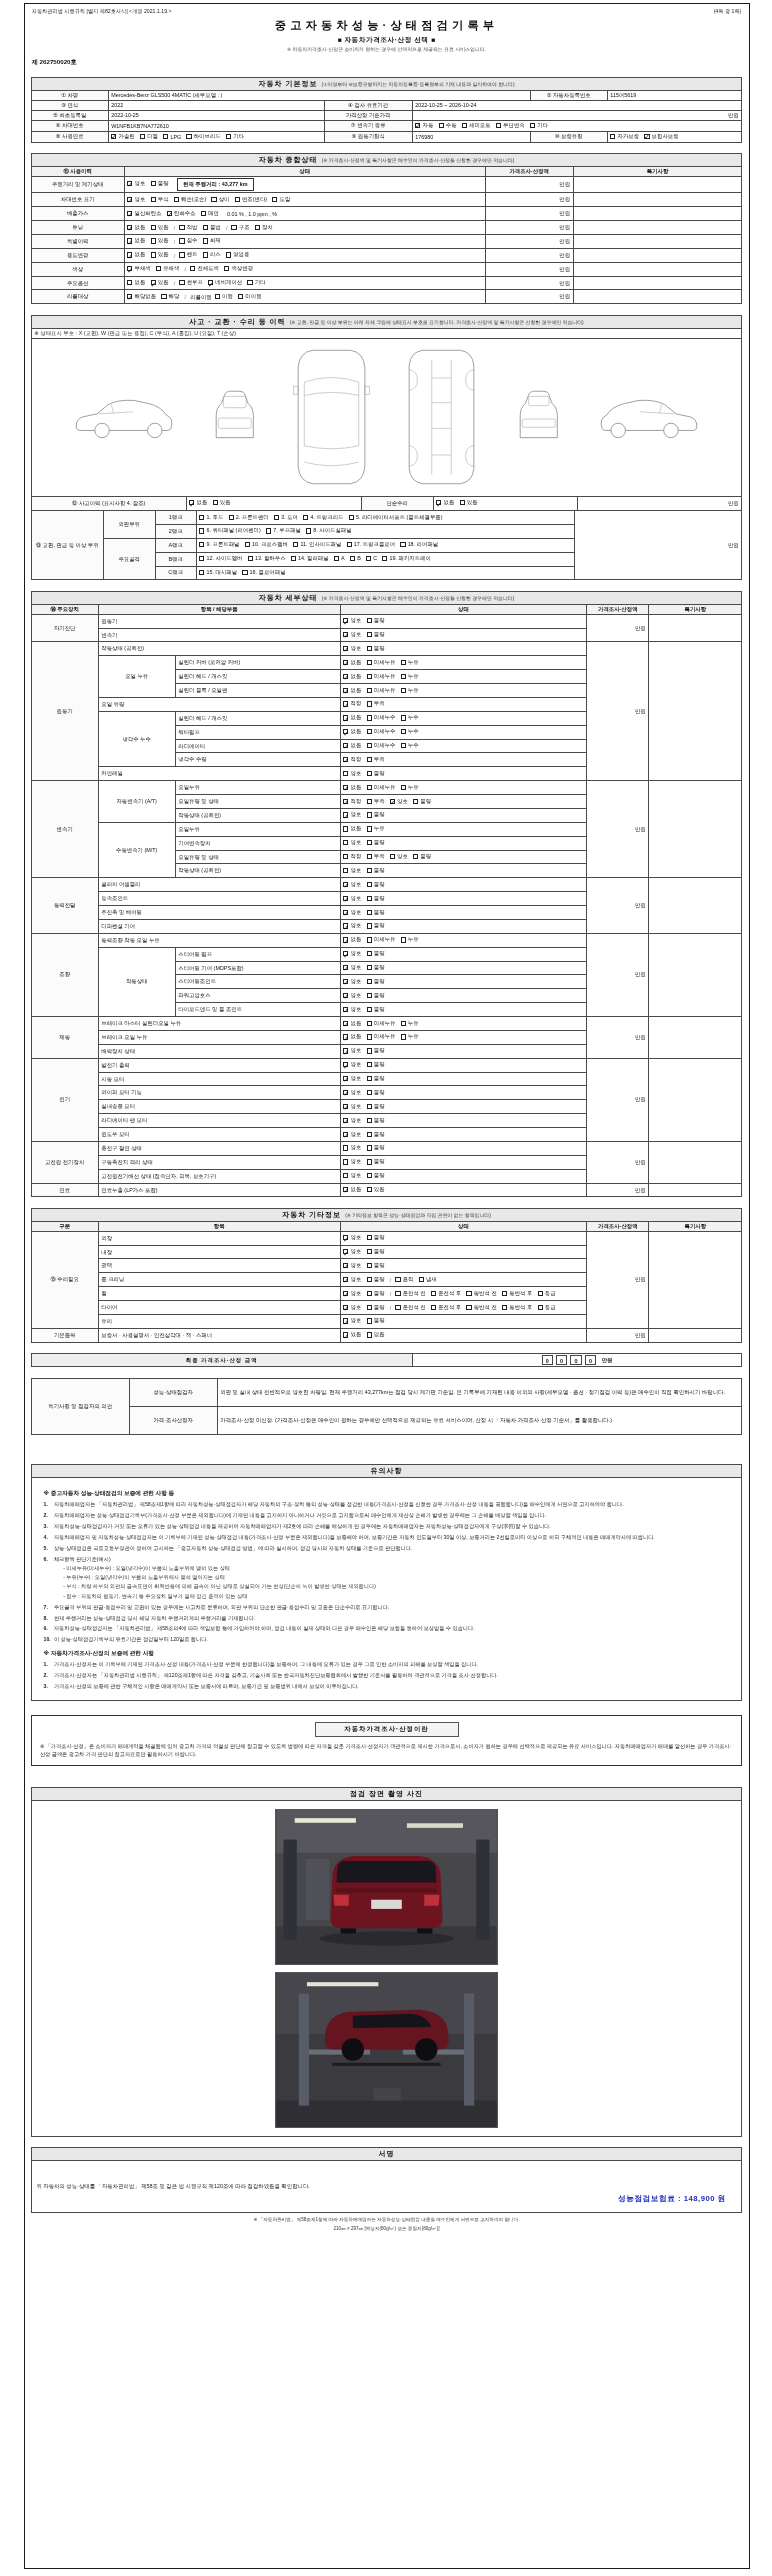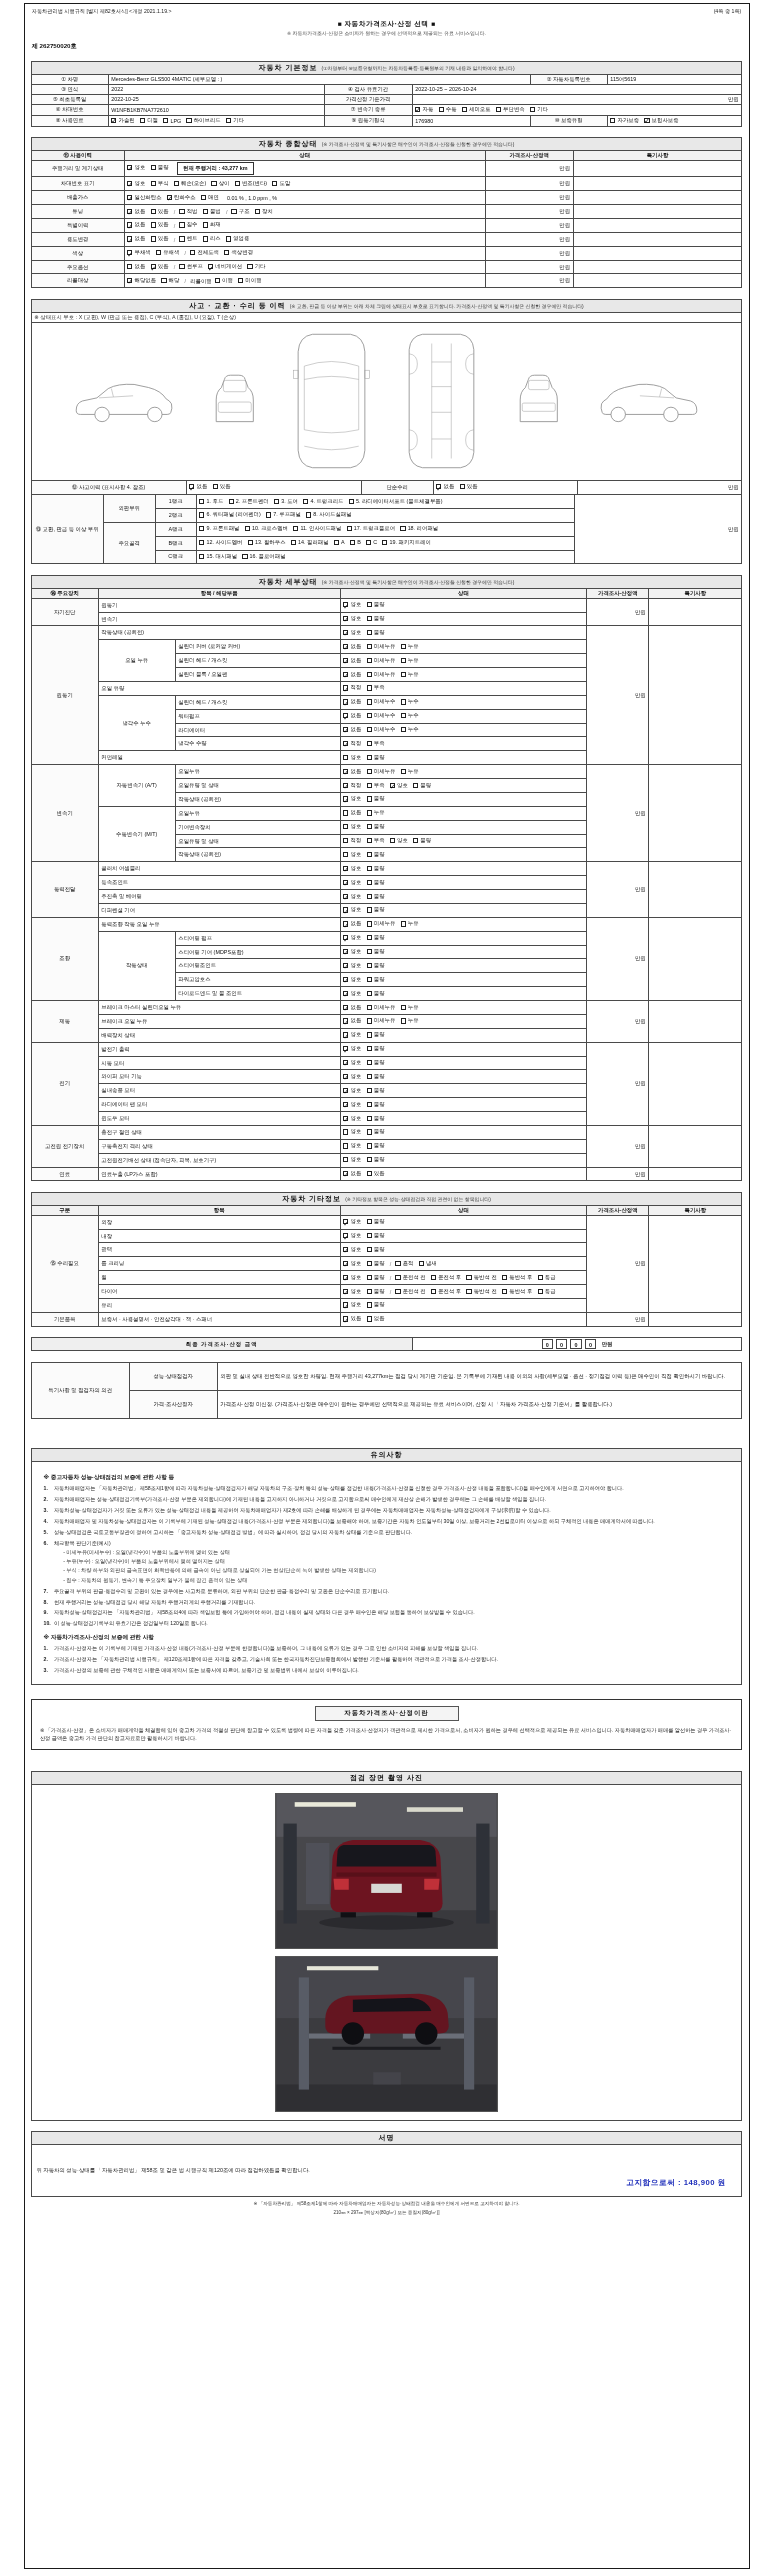--- a/index.html
+++ b/index.html
@@ -61,20 +61,21 @@
 </head>
 <body>
 
 <div class="sheet">
 
   <div class="tophead">
     <span>자동차관리법 시행규칙 [별지 제82호서식] &lt;개정 2021.1.19.&gt;</span>
     <span>(4쪽 중 1쪽)</span>
   </div>
 
+  <div class="title">중고자동차성능·상태점검기록부</div>
   <div class="subtitle">■ 자동차가격조사·산정 선택 ■</div>
   <div class="subnote">※ 자동차가격조사·산정은 소비자가 원하는 경우에 선택적으로 제공되는 유료 서비스입니다.</div>
   <div class="docno">제 262750020호</div>
 
   <table class="f">
     <colgroup>
         <col style="width:77px">
         <col style="width:216px">
         <col style="width:88px">
         <col style="width:118px">
@@ -1373,21 +1374,21 @@
 
   <table class="f">
     <tbody>
       <tr>
           <td class="bar"><span class="bart">서명</span></td>
         </tr>
       <tr>
         <td class="signrow">
           <div class="signstate">위 자동차의 성능·상태를 「자동차관리법」 제58조 및 같은 법 시행규칙 제120조에 따라 점검하였음을 확인합니다.</div>
           <div class="bluefee">
-            <span>고지함으로써 :</span>
+            <span>성능점검보험료 :</span>
             <span>148,900 원</span>
           </div>
         </td>
       </tr>
     </tbody>
   </table>
 
   <div class="footnote">※ 「자동차관리법」 제58조제1항에 따라 자동차매매업자는 자동차성능·상태점검 내용을 매수인에게 서면으로 고지하여야 합니다.</div>
   <div class="footnote">210㎜ × 297㎜ [백상지(80g/㎡) 또는 중질지(80g/㎡)]</div>
 

